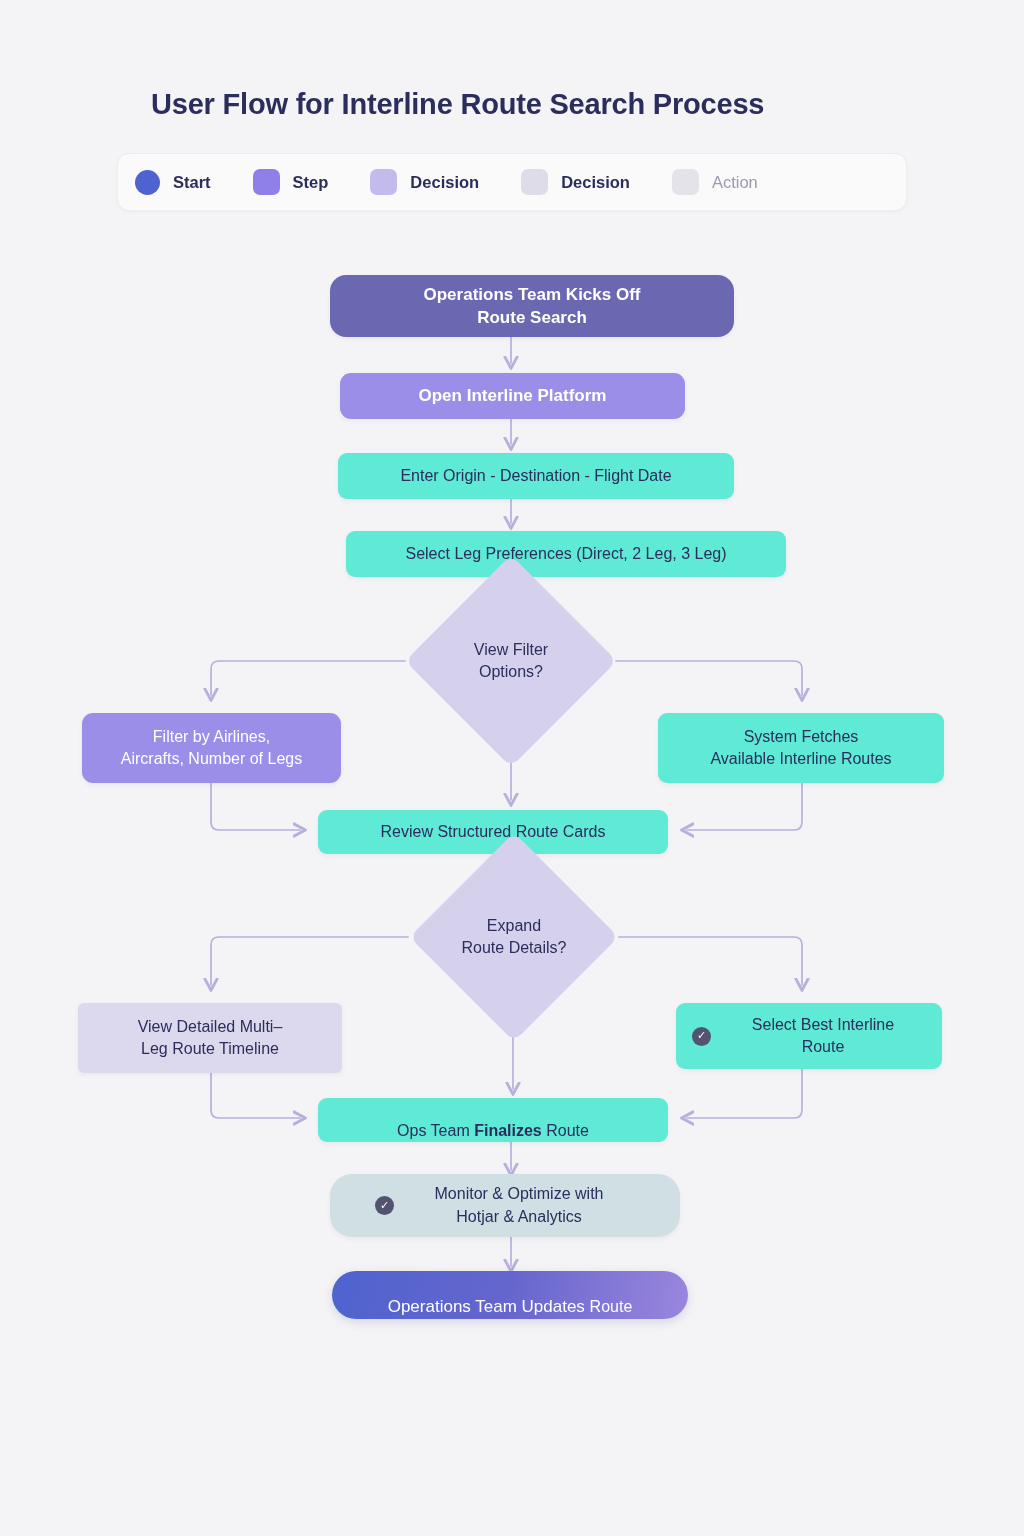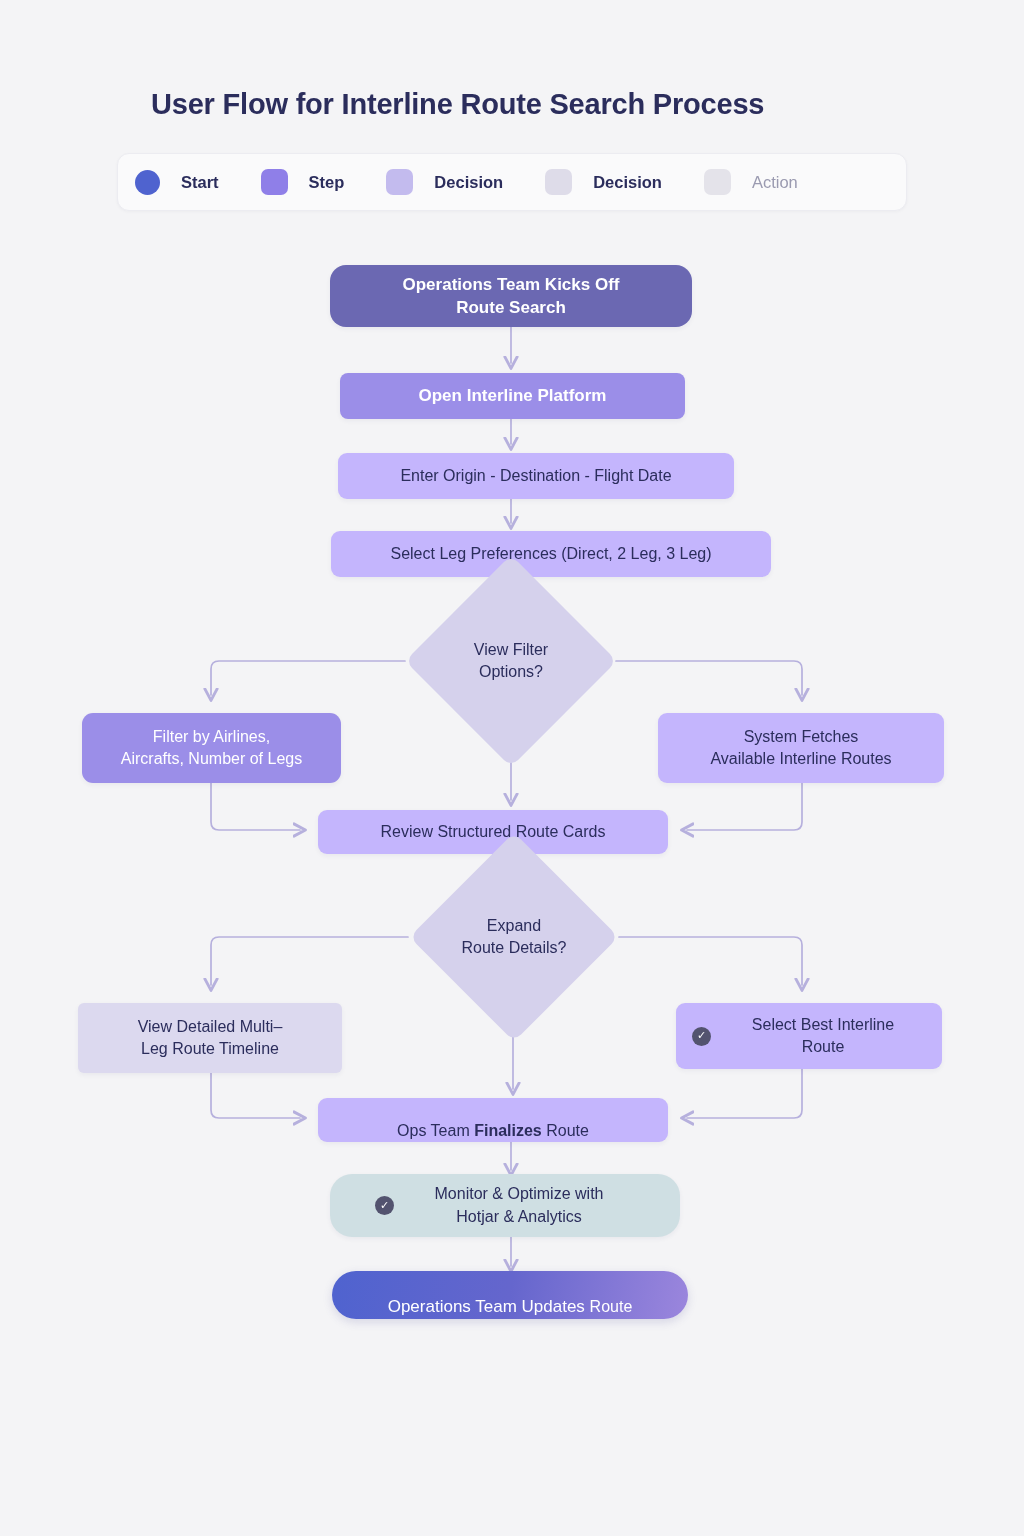--- a/index.html
+++ b/index.html
@@ -40,21 +40,21 @@
     background: #fafafb;
     border: 1px solid #ececf1;
     border-radius: 12px;
     display: flex;
     align-items: center;
     box-shadow: 0 1px 3px rgba(40,40,80,0.04);
   }
   .legend-item {
     display: flex;
     align-items: center;
-    gap: 21px;
+    gap: 13px;
     padding: 0 0 0 0;
   }
   .legend-item + .legend-item { margin-left: 42px; }
   #legend { padding-left: 17px; }
   .legend-swatch {
     width: 27px; height: 26px;
     border-radius: 7px;
     flex: none;
   }
   .legend-swatch.circle { border-radius: 50%; width: 25px; height: 25px; }
@@ -94,21 +94,21 @@
     font-weight: 700;
     font-size: 17px;
   }
   .node.step-soft {
     background: #9b8ee8;
     color: #ffffff;
     border-radius: 11px;
     font-size: 16px;
   }
   .node.action {
-    background: #c4b5fd;
+    background: #5eead4;
     border-radius: 9px;
   }
   .node.decision-box {
     background: #dcd9ef;
     border-radius: 6px;
   }
   .node.monitor {
     background: #cfdfe3;
     border-radius: 22px;
   }
@@ -228,34 +228,34 @@
       <path d="M211,1073 L211,1110 Q211,1118 219,1118 L300,1118" marker-end="url(#ah)"></path>
 
       <path d="M802,1069 L802,1110 Q802,1118 794,1118 L687,1118" marker-end="url(#ah)"></path>
 
       <path d="M511,1142 L511,1170" marker-end="url(#ah)"></path>
 
       <path d="M511,1237 L511,1266" marker-end="url(#ah)"></path>
     </g>
   </svg>
 
-  <div class="node start" style="left:330px; top:265px; width:362px; height:62px;">
+  <div class="node start" style="left:330px; top:275px; width:404px; height:62px;">
     <span class="label">Operations Team Kicks Off
 Route Search</span>
   </div>
 
-  <div class="node step" style="left:340px; top:373px; width:345px; height:46px;">
+  <div class="node step" style="left:340px; top:373px; width:345px; height:46px;border-radius:11px;">
     <span class="label">Open Interline Platform</span>
   </div>
 
   <div class="node action" style="left:338px; top:453px; width:396px; height:46px;">
     <span class="label">Enter Origin  -  Destination  -  Flight  Date</span>
   </div>
 
-  <div class="node action" style="left:331px; top:531px; width:440px; height:46px;">
+  <div class="node action" style="left:346px; top:531px; width:440px; height:46px;">
     <span class="label">Select Leg Preferences (Direct, 2 Leg,  3 Leg)</span>
   </div>
 
   <div class="diamond" style="left:436px; top:586px; width:150px; height:150px;"></div>
   <div class="diamond-label" style="left:411px; top:621px; width:200px; height:80px;">View Filter
 Options?</div>
 
   <div class="node step-soft" style="left:82px; top:713px; width:259px; height:70px;">
     <span class="label">Filter by Airlines,
 Aircrafts, Number of Legs</span>

